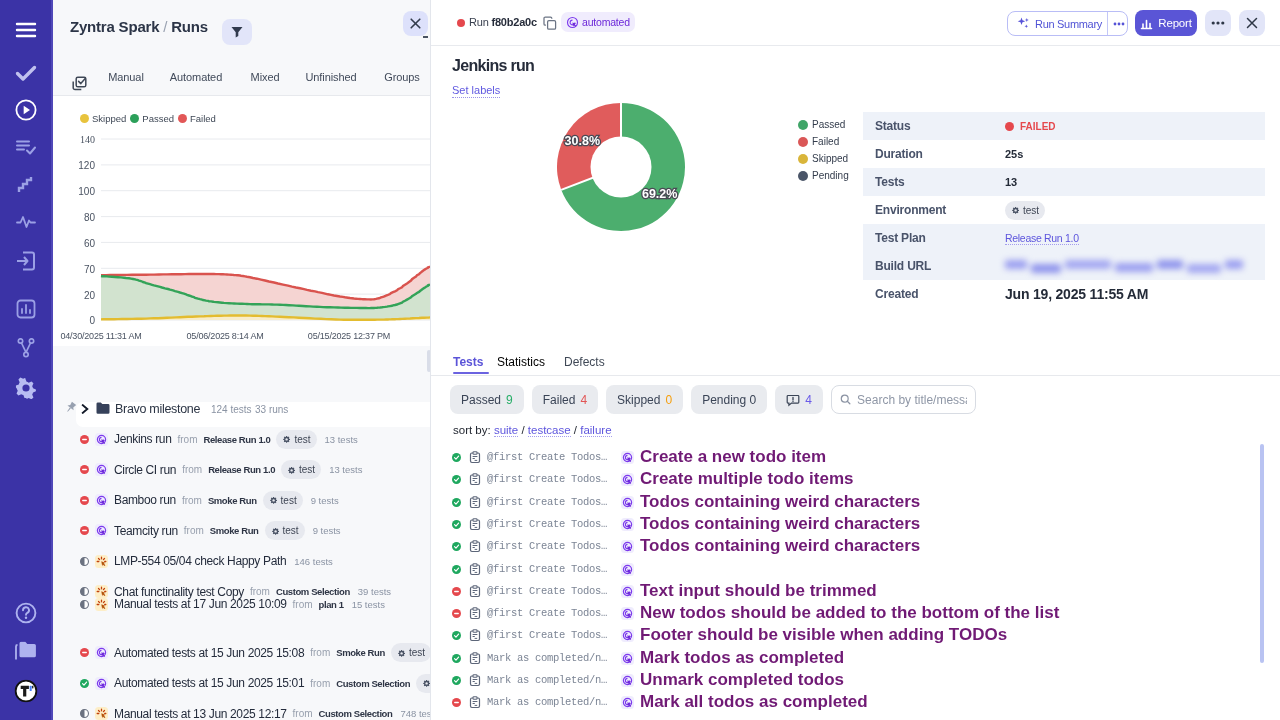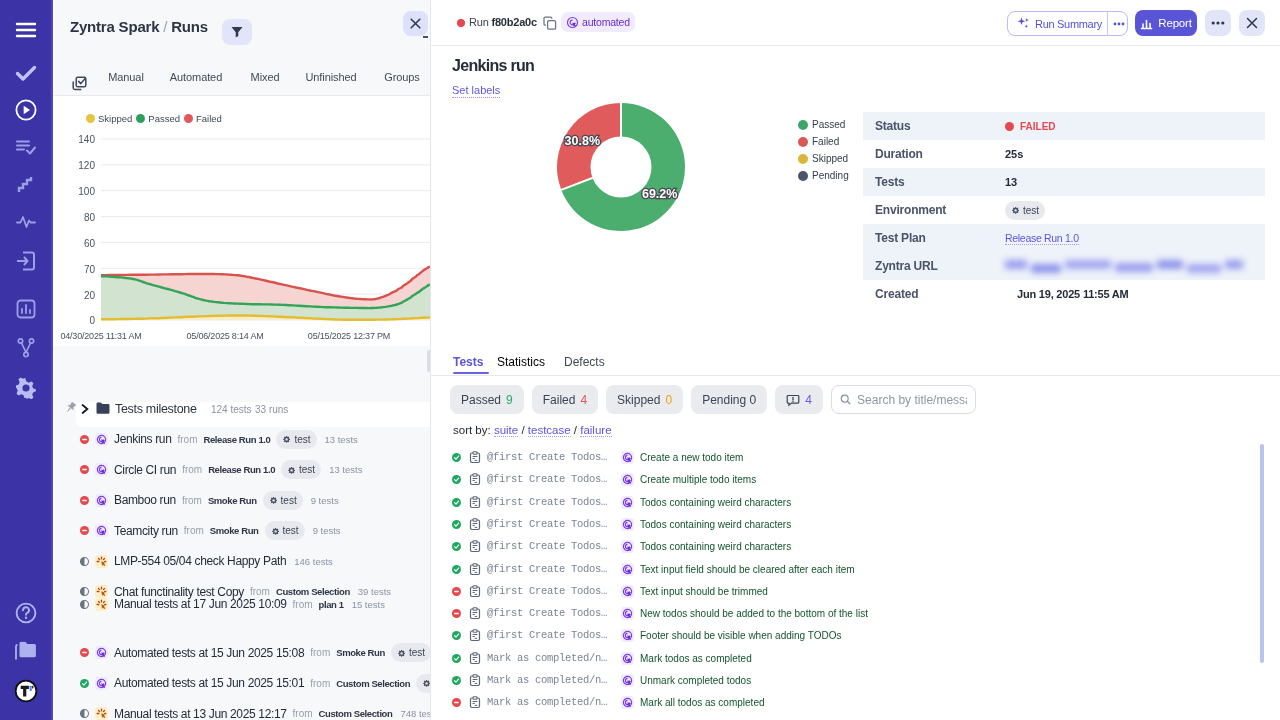--- a/index.html
+++ b/index.html
@@ -7,21 +7,21 @@
 .abs { position:absolute; }
 #sidebar { position:absolute; left:0; top:0; width:53px; height:720px; background:#3b33a6; border-right:2px solid #5048b8; }
 .sic { position:absolute; left:50%; transform:translate(-50%,-50%); }
 #leftpanel { position:absolute; left:53px; top:0; width:377px; height:720px; background:#f7f8fa; }
 #rightpanel { position:absolute; left:430px; top:0; width:850px; height:720px; background:#fff; border-left:1px solid #e3e6ec; }
 .pill { display:inline-flex; align-items:center; background:#e7e9ef; border-radius:10px; height:19px; padding:0 6px; font-size:10px; color:#3f4655; gap:3px; }
 .chip { display:inline-flex; align-items:center; background:#e9ebef; border-radius:8px; height:29px; padding:0 11px; font-size:12px; color:#3a4456; gap:5px; font-weight:400; white-space:nowrap;}
 .runrow { position:absolute; left:27px; height:30px; display:flex; align-items:center; gap:6px; width:410px; } .runrow svg,.trow svg { flex:0 0 auto; } .runrow span { white-space:nowrap; }
 .trow { position:absolute; left:450px; height:22px; display:flex; align-items:center; gap:6px; width:820px; }
 .mono { font-family:"Liberation Mono",monospace; font-size:10.5px; color:#7c8595; letter-spacing:-0.3px; }
-.ttl { font-size:10px; color:#14532d; }
+.ttl { font-size:17px; color:#701a75;font-weight:bold; }
 .rname { font-size:12px; color:#242c3c; font-weight:500; letter-spacing:-0.35px;}
 .from { font-size:10px; color:#98a0ae; }
 .src { font-size:9.5px; color:#2e3545; font-weight:700; letter-spacing:-0.4px; }
 .ntests { font-size:9.5px; color:#8a93a3; margin-left:2px; }
 .statrow { display:flex; height:28px; align-items:center; font-size:13px; }
 .statrow .lbl { width:142px; flex:0 0 142px; padding-left:12px; color:#49536a; font-weight:700; font-size:12px; white-space:nowrap; letter-spacing:-0.2px; }
 .statrow.odd { background:#eef2f9; }
 .plink { color:#5d55dd; text-decoration:none; }
 .tab { font-size:11px; color:#414a5a; font-weight:500; letter-spacing:-0.1px; transform:translateX(-50%); white-space:nowrap; }
 .leg { display:inline-flex; align-items:center; gap:3px; font-size:9.5px; color:#3f4856; margin-right:4px; }
@@ -91,40 +91,40 @@
       <rect x="5.2" y="1.2" width="9.6" height="9.6" rx="1.6" fill="none" stroke="#3f4856" stroke-width="1.5"></rect>
       <path d="M7.6 5.4 l2.2 2.2 4.4 -5" fill="none" stroke="#3f4856" stroke-width="1.5" stroke-linecap="round" stroke-linejoin="round"></path>
     </svg>
   <div class="abs tab" style="left:73px;top:71px;">Manual</div>
   <div class="abs tab" style="left:143px;top:71px;">Automated</div>
   <div class="abs tab" style="left:212px;top:71px;">Mixed</div>
   <div class="abs tab" style="left:278px;top:71px;">Unfinished</div>
   <div class="abs tab" style="left:349px;top:71px;">Groups</div>
 
   <div class="abs" style="left:0;top:96px;width:377px;height:250px;background:#fff;"></div>
-  <div class="abs" style="left:33px;top:109px;">
+  <div class="abs" style="left:27px;top:109px;">
     <span class="leg"><span class="dot" style="background:#e8c33d;width:9px;height:9px;"></span>Skipped</span><span class="leg"><span class="dot" style="background:#2ca05a;width:9px;height:9px;"></span>Passed</span><span class="leg"><span class="dot" style="background:#e25757;width:9px;height:9px;"></span>Failed</span>
   </div>
 <svg class="abs" style="left:0;top:96px" width="377" height="252" viewBox="0 0 377 252">
 <line x1="48" y1="224" x2="377" y2="224" stroke="#e8eaee" stroke-width="1"></line>
 <line x1="48" y1="198.1" x2="377" y2="198.1" stroke="#e8eaee" stroke-width="1"></line>
 <line x1="48" y1="172.3" x2="377" y2="172.3" stroke="#e8eaee" stroke-width="1"></line>
 <line x1="48" y1="146.4" x2="377" y2="146.4" stroke="#e8eaee" stroke-width="1"></line>
 <line x1="48" y1="120.6" x2="377" y2="120.6" stroke="#e8eaee" stroke-width="1"></line>
 <line x1="48" y1="94.7" x2="377" y2="94.7" stroke="#e8eaee" stroke-width="1"></line>
 <line x1="48" y1="68.9" x2="377" y2="68.9" stroke="#e8eaee" stroke-width="1"></line>
 <line x1="48" y1="43" x2="377" y2="43" stroke="#e8eaee" stroke-width="1"></line>
 <path d="M48,179.1L50,179.1L53,179.1L57,179.0L61,179.0L65,179.0L69,178.9L74,178.9L79,178.8L84,178.8L88,178.7L93,178.7L97,178.6L101,178.6L106,178.5L110,178.4L114,178.4L119,178.3L123,178.2L128,178.2L132,178.1L136,178.0L140,178.0L144,178.0L147,178.0L150,178.0L153,178.0L156,178.0L159,178.0L161,178.0L163,178.1L166,178.1L168,178.2L170,178.3L172,178.4L174,178.5L176,178.6L178,178.7L180,178.9L181,179.0L183,179.1L184,179.2L185,179.3L187,179.5L188,179.7L190,180.0L192,180.4L194,180.8L197,181.3L200,182.0L204,182.7L208,183.6L212,184.5L216,185.5L221,186.5L225,187.5L230,188.6L235,189.6L239,190.6L243,191.5L247,192.3L251,193.1L254,193.9L258,194.7L262,195.4L265,196.2L269,196.9L272,197.6L275,198.3L278,198.9L281,199.5L284,200.0L287,200.5L290,200.9L292,201.3L295,201.7L297,202.0L299,202.2L301,202.5L303,202.7L305,202.9L307,203.0L309,203.1L310,203.2L312,203.3L314,203.4L315,203.4L316,203.4L318,203.5L319,203.4L320,203.4L321,203.3L322,203.1L323,202.9L324,202.6L326,202.3L327,201.9L328,201.4L330,200.8L332,200.2L333,199.5L335,198.8L337,198.0L338,197.1L340,196.2L342,195.3L344,194.3L345,193.3L347,192.3L349,191.2L350,190.0L352,188.7L354,187.4L356,186.0L358,184.6L359,183.2L361,181.8L363,180.5L364,179.3L366,178.2L367,177.2L368,176.3L369,175.5L370,174.7L371,174.0L372,173.4L373,172.8L374,172.3L375,171.8L375,171.4L376,171.0L377,170.6L377,170.3L377,224L48,224Z" fill="#f5d4d2"></path>
 <path d="M48,180.0L49,180.2L51,180.3L54,180.4L56,180.6L59,180.8L62,181.0L65,181.2L68,181.4L71,181.7L73,182.0L76,182.3L78,182.6L80,183.0L82,183.4L83,183.7L85,184.2L86,184.6L88,185.1L89,185.5L90,186.0L92,186.5L93,187.1L95,187.6L97,188.2L99,188.8L101,189.4L104,190.1L107,190.8L109,191.5L112,192.3L115,193.0L117,193.7L120,194.4L122,195.1L125,195.8L127,196.5L129,197.1L131,197.7L133,198.3L134,198.9L136,199.5L138,200.1L139,200.7L141,201.2L142,201.8L144,202.3L145,202.7L147,203.2L149,203.6L150,204.0L152,204.3L153,204.6L155,204.9L156,205.2L158,205.4L160,205.7L161,205.9L163,206.1L165,206.3L167,206.5L169,206.7L171,206.9L174,207.1L176,207.2L179,207.4L181,207.5L184,207.6L187,207.7L189,207.8L192,207.9L194,208.0L197,208.1L199,208.2L202,208.2L204,208.3L207,208.3L209,208.4L211,208.4L214,208.4L216,208.4L219,208.5L221,208.6L224,208.6L227,208.7L230,208.9L233,209.0L236,209.2L240,209.4L243,209.6L246,209.8L250,210.0L253,210.2L257,210.4L260,210.6L264,210.8L267,210.9L270,211.1L274,211.2L277,211.3L281,211.4L285,211.5L288,211.6L292,211.7L295,211.8L298,211.9L301,211.9L304,211.9L307,212.0L309,212.0L311,212.0L313,212.0L315,212.1L317,212.1L318,212.0L320,212.0L321,212.0L322,211.9L324,211.8L325,211.6L327,211.5L329,211.3L330,211.1L332,210.9L334,210.6L335,210.4L337,210.1L339,209.8L340,209.4L342,209.0L344,208.5L345,208.0L347,207.3L349,206.6L350,205.7L352,204.7L354,203.6L356,202.5L358,201.4L359,200.2L361,199.0L363,197.9L364,196.9L366,195.9L367,195.0L368,194.3L369,193.5L370,192.8L371,192.1L372,191.5L373,190.8L374,190.3L375,189.8L375,189.3L376,188.9L377,188.5L377,188.2L377,224L48,224Z" fill="#d2e3cf"></path>
 <path d="M48,223.4L50,223.3L53,223.3L57,223.2L61,223.2L65,223.1L69,223.0L74,223.0L79,222.9L84,222.8L88,222.7L93,222.6L97,222.4L101,222.3L105,222.2L110,222.0L114,221.8L118,221.6L123,221.4L127,221.2L131,221.0L135,220.8L139,220.7L143,220.5L147,220.4L151,220.3L154,220.1L158,220.0L161,219.9L164,219.8L168,219.7L171,219.6L174,219.6L177,219.5L180,219.5L184,219.5L187,219.5L190,219.5L193,219.5L197,219.6L200,219.7L203,219.8L206,219.9L209,220.0L212,220.1L216,220.3L219,220.4L223,220.6L227,220.8L231,221.0L236,221.2L241,221.4L246,221.7L252,222.0L257,222.3L262,222.6L268,222.8L273,223.1L278,223.3L283,223.5L287,223.6L291,223.7L295,223.8L299,223.8L303,223.8L306,223.8L310,223.8L313,223.8L316,223.8L319,223.7L322,223.7L324,223.6L327,223.6L329,223.6L331,223.6L333,223.5L335,223.5L336,223.4L338,223.4L339,223.3L340,223.3L342,223.2L343,223.1L345,223.1L347,223.0L349,222.9L352,222.7L354,222.6L357,222.5L360,222.3L363,222.1L366,222.0L369,221.8L371,221.7L374,221.6L376,221.5L377,221.4L377,224L48,224Z" fill="#f8edca"></path>
 <path d="M48,179.1L50,179.1L53,179.1L57,179.0L61,179.0L65,179.0L69,178.9L74,178.9L79,178.8L84,178.8L88,178.7L93,178.7L97,178.6L101,178.6L106,178.5L110,178.4L114,178.4L119,178.3L123,178.2L128,178.2L132,178.1L136,178.0L140,178.0L144,178.0L147,178.0L150,178.0L153,178.0L156,178.0L159,178.0L161,178.0L163,178.1L166,178.1L168,178.2L170,178.3L172,178.4L174,178.5L176,178.6L178,178.7L180,178.9L181,179.0L183,179.1L184,179.2L185,179.3L187,179.5L188,179.7L190,180.0L192,180.4L194,180.8L197,181.3L200,182.0L204,182.7L208,183.6L212,184.5L216,185.5L221,186.5L225,187.5L230,188.6L235,189.6L239,190.6L243,191.5L247,192.3L251,193.1L254,193.9L258,194.7L262,195.4L265,196.2L269,196.9L272,197.6L275,198.3L278,198.9L281,199.5L284,200.0L287,200.5L290,200.9L292,201.3L295,201.7L297,202.0L299,202.2L301,202.5L303,202.7L305,202.9L307,203.0L309,203.1L310,203.2L312,203.3L314,203.4L315,203.4L316,203.4L318,203.5L319,203.4L320,203.4L321,203.3L322,203.1L323,202.9L324,202.6L326,202.3L327,201.9L328,201.4L330,200.8L332,200.2L333,199.5L335,198.8L337,198.0L338,197.1L340,196.2L342,195.3L344,194.3L345,193.3L347,192.3L349,191.2L350,190.0L352,188.7L354,187.4L356,186.0L358,184.6L359,183.2L361,181.8L363,180.5L364,179.3L366,178.2L367,177.2L368,176.3L369,175.5L370,174.7L371,174.0L372,173.4L373,172.8L374,172.3L375,171.8L375,171.4L376,171.0L377,170.6L377,170.3" fill="none" stroke="#d9534e" stroke-width="2.4"></path>
 <path d="M48,180.0L49,180.2L51,180.3L54,180.4L56,180.6L59,180.8L62,181.0L65,181.2L68,181.4L71,181.7L73,182.0L76,182.3L78,182.6L80,183.0L82,183.4L83,183.7L85,184.2L86,184.6L88,185.1L89,185.5L90,186.0L92,186.5L93,187.1L95,187.6L97,188.2L99,188.8L101,189.4L104,190.1L107,190.8L109,191.5L112,192.3L115,193.0L117,193.7L120,194.4L122,195.1L125,195.8L127,196.5L129,197.1L131,197.7L133,198.3L134,198.9L136,199.5L138,200.1L139,200.7L141,201.2L142,201.8L144,202.3L145,202.7L147,203.2L149,203.6L150,204.0L152,204.3L153,204.6L155,204.9L156,205.2L158,205.4L160,205.7L161,205.9L163,206.1L165,206.3L167,206.5L169,206.7L171,206.9L174,207.1L176,207.2L179,207.4L181,207.5L184,207.6L187,207.7L189,207.8L192,207.9L194,208.0L197,208.1L199,208.2L202,208.2L204,208.3L207,208.3L209,208.4L211,208.4L214,208.4L216,208.4L219,208.5L221,208.6L224,208.6L227,208.7L230,208.9L233,209.0L236,209.2L240,209.4L243,209.6L246,209.8L250,210.0L253,210.2L257,210.4L260,210.6L264,210.8L267,210.9L270,211.1L274,211.2L277,211.3L281,211.4L285,211.5L288,211.6L292,211.7L295,211.8L298,211.9L301,211.9L304,211.9L307,212.0L309,212.0L311,212.0L313,212.0L315,212.1L317,212.1L318,212.0L320,212.0L321,212.0L322,211.9L324,211.8L325,211.6L327,211.5L329,211.3L330,211.1L332,210.9L334,210.6L335,210.4L337,210.1L339,209.8L340,209.4L342,209.0L344,208.5L345,208.0L347,207.3L349,206.6L350,205.7L352,204.7L354,203.6L356,202.5L358,201.4L359,200.2L361,199.0L363,197.9L364,196.9L366,195.9L367,195.0L368,194.3L369,193.5L370,192.8L371,192.1L372,191.5L373,190.8L374,190.3L375,189.8L375,189.3L376,188.9L377,188.5L377,188.2" fill="none" stroke="#33a358" stroke-width="2.4"></path>
 <path d="M48,223.4L50,223.3L53,223.3L57,223.2L61,223.2L65,223.1L69,223.0L74,223.0L79,222.9L84,222.8L88,222.7L93,222.6L97,222.4L101,222.3L105,222.2L110,222.0L114,221.8L118,221.6L123,221.4L127,221.2L131,221.0L135,220.8L139,220.7L143,220.5L147,220.4L151,220.3L154,220.1L158,220.0L161,219.9L164,219.8L168,219.7L171,219.6L174,219.6L177,219.5L180,219.5L184,219.5L187,219.5L190,219.5L193,219.5L197,219.6L200,219.7L203,219.8L206,219.9L209,220.0L212,220.1L216,220.3L219,220.4L223,220.6L227,220.8L231,221.0L236,221.2L241,221.4L246,221.7L252,222.0L257,222.3L262,222.6L268,222.8L273,223.1L278,223.3L283,223.5L287,223.6L291,223.7L295,223.8L299,223.8L303,223.8L306,223.8L310,223.8L313,223.8L316,223.8L319,223.7L322,223.7L324,223.6L327,223.6L329,223.6L331,223.6L333,223.5L335,223.5L336,223.4L338,223.4L339,223.3L340,223.3L342,223.2L343,223.1L345,223.1L347,223.0L349,222.9L352,222.7L354,222.6L357,222.5L360,222.3L363,222.1L366,222.0L369,221.8L371,221.7L374,221.6L376,221.5L377,221.4" fill="none" stroke="#e3bc2f" stroke-width="2.4"></path>
 </svg>
-  <div class="abs ylab" style="top:139px;">140</div>
+  <div class="abs ylab" style="top:139px;font-family:Liberation Serif, serif;">140</div>
   <div class="abs ylab" style="top:165px;">120</div>
   <div class="abs ylab" style="top:191px;">100</div>
   <div class="abs ylab" style="top:217px;">80</div>
   <div class="abs ylab" style="top:243px;">60</div>
   <div class="abs ylab" style="top:269px;">70</div>
   <div class="abs ylab" style="top:295px;">20</div>
   <div class="abs ylab" style="top:320px;">0</div>
   <div class="abs xlab" style="left:48px;">04/30/2025 11:31 AM</div>
   <div class="abs xlab" style="left:172px;">05/06/2025 8:14 AM</div>
   <div class="abs xlab" style="left:296px;">05/15/2025 12:37 PM</div>
@@ -137,21 +137,21 @@
           <path d="M3.6 0.8 h5.4 l-0.8 3.7 2 2 h-7.8 l2 -2 Z"></path>
           <path d="M5.5 6.7 h1.4 l-0.4 4.6 h-0.6 Z"></path>
         </g>
       </svg>
 <svg class="abs" style="left:28px;top:58px" width="8" height="10" viewBox="0 0 8 10">
         <path d="M1.8 1.2 L6.3 5 L1.8 8.8" fill="none" stroke="#111827" stroke-width="1.9" stroke-linecap="square"></path>
       </svg>
 <svg class="abs" style="left:43px;top:56px" width="14" height="12" viewBox="0 0 14 12">
         <path d="M0.5 1.8 a1.3 1.3 0 0 1 1.3 -1.3 h3 l1.5 1.6 h5.9 a1.3 1.3 0 0 1 1.3 1.3 v7 a1.3 1.3 0 0 1 -1.3 1.3 h-10.4 a1.3 1.3 0 0 1 -1.3 -1.3 Z" fill="#36415a"></path>
       </svg>
-<div class="abs" style="left:62px;top:56px;font-size:12.5px;font-weight:500;color:#2b3444;letter-spacing:-0.3px;">Tests milestone</div>
+<div class="abs" style="left:62px;top:56px;font-size:12.5px;font-weight:500;color:#2b3444;letter-spacing:-0.3px;">Bravo milestone</div>
 <div class="abs" style="left:158px;top:58px;font-size:10px;color:#8a93a3;">124 tests</div>
 <div class="abs" style="left:202px;top:58px;font-size:10px;color:#8a93a3;">33 runs</div>
 <div class="runrow" style="top:78px">
         <svg width="9" height="9" viewBox="0 0 10 10">
           <use href="#failc"></use>
         </svg>
         <svg width="13" height="13" viewBox="0 0 13 13">
           <use href="#autoic"></use>
         </svg>
         <span class="rname" style="white-space:nowrap">Jenkins run</span>
@@ -370,34 +370,34 @@
         <span class="lbl">Environment</span>
         <span class="pill" style="margin-left:0;"><svg width="9" height="10" viewBox="0 0 9 10">
             <use href="#gearp"></use>
           </svg>test</span>
       </div>
   <div class="statrow odd">
         <span class="lbl">Test Plan</span>
         <span style="margin-left:0;font-size:10.5px;letter-spacing:-0.3px;color:#5d55dd;border-bottom:1px dotted #a49dee;">Release Run 1.0</span>
       </div>
   <div class="statrow odd">
-        <span class="lbl">Zyntra URL</span>
+        <span class="lbl">Build URL</span>
         <span style="margin-left:0;display:flex;gap:4px;filter:blur(3px);">
           <i style="width:22px;height:9px;background:#9b9ff0;border-radius:2px;"></i>
           <i style="width:30px;height:9px;background:#8f94ec;border-radius:2px;margin-top:4px;"></i>
           <i style="width:46px;height:9px;background:#a3a7f1;border-radius:2px;"></i>
           <i style="width:38px;height:9px;background:#9b9ff0;border-radius:2px;margin-top:3px;"></i>
           <i style="width:26px;height:9px;background:#8f94ec;border-radius:2px;"></i>
           <i style="width:34px;height:9px;background:#a3a7f1;border-radius:2px;margin-top:4px;"></i>
           <i style="width:18px;height:9px;background:#9b9ff0;border-radius:2px;"></i>
         </span>
       </div>
   <div class="statrow">
         <span class="lbl">Created</span>
-        <b style="margin-left:12px;color:#242b38;font-size:11px;letter-spacing:-0.2px;">Jun 19, 2025 11:55 AM</b>
+        <b style="margin-left:0;color:#242b38;font-size:14px;letter-spacing:-0.2px;">Jun 19, 2025 11:55 AM</b>
       </div>
 </div>
  <div class="abs" style="left:0;top:345px;width:850px;height:31px;border-bottom:1px solid #e7e9ed;"></div>
 <div class="abs" style="left:22px;top:355px;font-size:12px;font-weight:700;color:#5b54d8;">Tests</div>
 <div class="abs" style="left:22px;top:372px;width:36px;height:2px;background:#6b63e0;border-radius:2px;"></div>
 <div class="abs" style="left:66px;top:355px;font-size:12px;color:#000000;">Statistics</div>
 <div class="abs" style="left:133px;top:355px;font-size:12px;color:#3f4856;">Defects</div>
  <div class="abs" style="left:19px;top:385px;display:flex;gap:8px;">
   <span class="chip">Passed <span style="color:#27ae68;">9</span></span>
   <span class="chip">Failed <span style="color:#e25555;">4</span></span>
@@ -488,21 +488,20 @@
 <svg width="9" height="9" viewBox="0 0 10 10">
         <use href="#okc"></use>
       </svg>
 <svg width="12" height="13" viewBox="0 0 12 13" style="margin-left:2px;">
         <use href="#clip"></use>
       </svg>
 <span class="mono" style="width:128px;">@first Create Todos…</span>
 <svg width="13" height="13" viewBox="0 0 13 13">
         <use href="#autoic"></use>
       </svg>
-<span class="ttl" style="white-space:nowrap;">Text input field should be cleared after each item</span>
 </div>
 <div class="trow" style="top:580px;left:21px;">
 <svg width="9" height="9" viewBox="0 0 10 10">
         <use href="#failc"></use>
       </svg>
 <svg width="12" height="13" viewBox="0 0 12 13" style="margin-left:2px;">
         <use href="#clip"></use>
       </svg>
 <span class="mono" style="width:128px;">@first Create Todos…</span>
 <svg width="13" height="13" viewBox="0 0 13 13">

